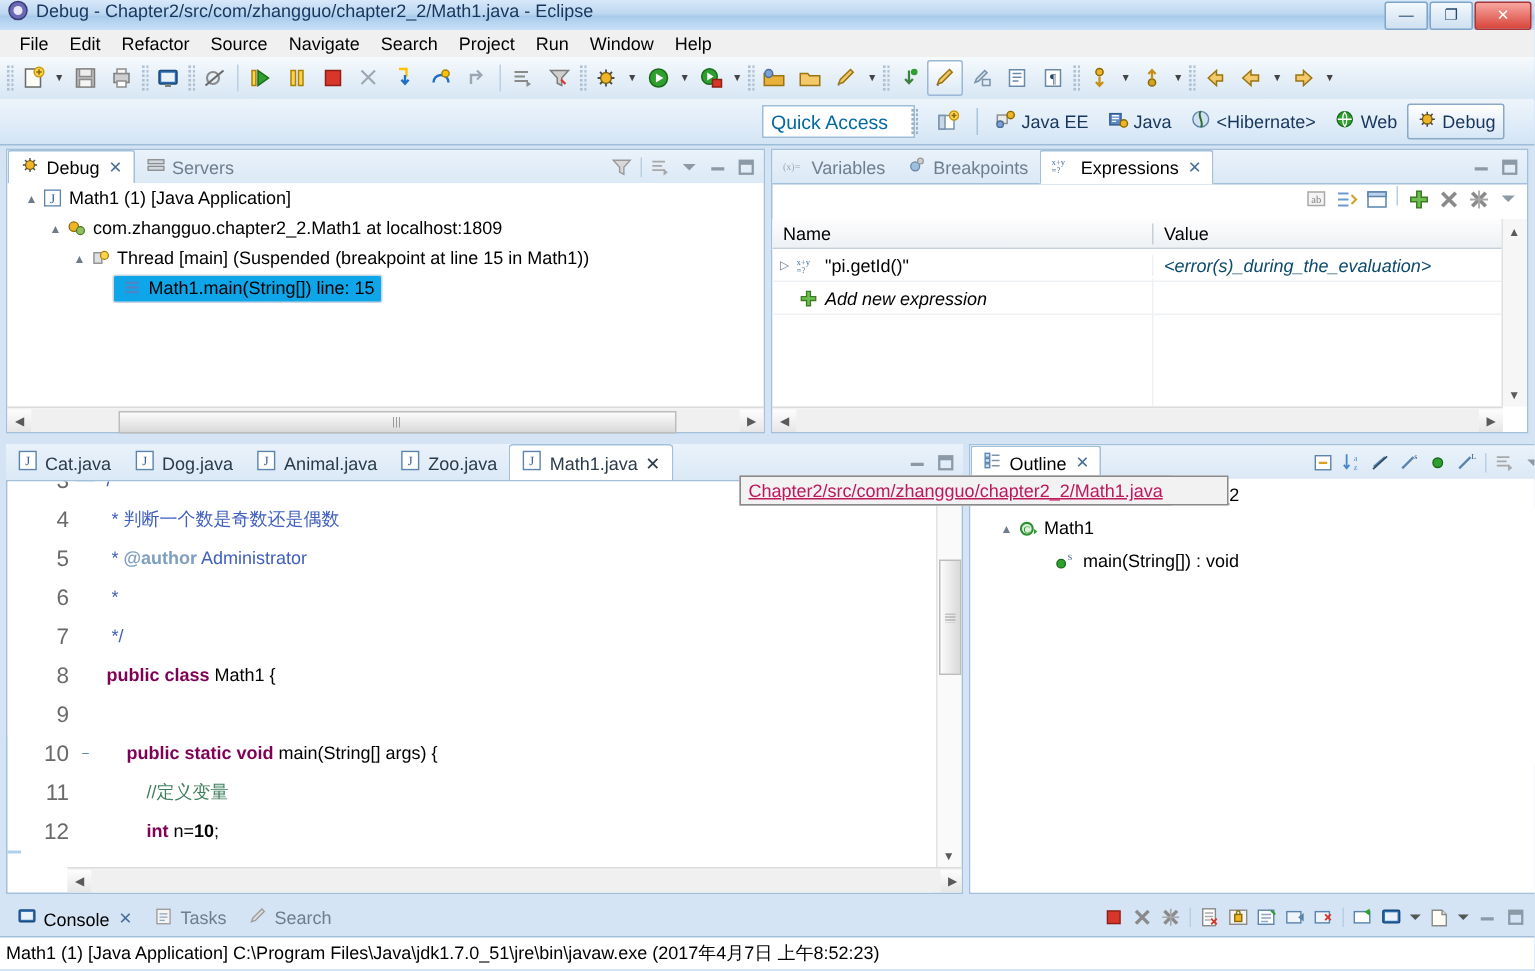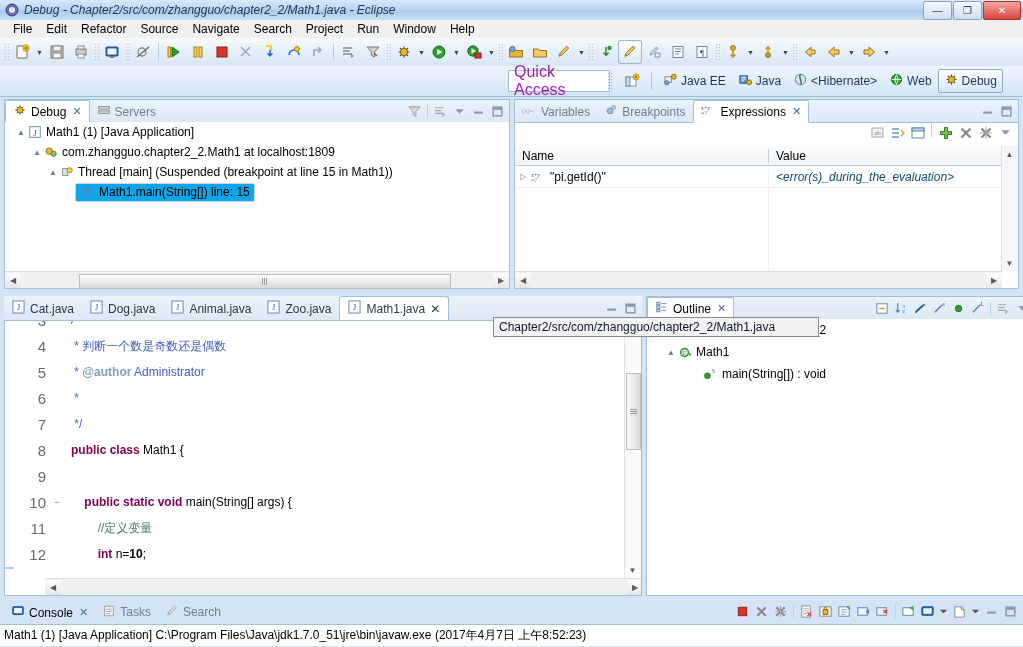--- a/index.html
+++ b/index.html
@@ -10,21 +10,21 @@
     background:#d4e4f5;
     -webkit-font-smoothing:antialiased;
   }
   #app{position:relative;width:1023px;height:647px;}
 
   
   .titlebar{
     position:absolute;left:0;top:0;width:1023px;height:20px;
     background:linear-gradient(180deg,#d8e8fa 0%,#bcd7f0 45%,#a9cbeb 55%,#c9e0f7 100%);
     border-bottom:1px solid #8fb4d6;
-    display:flex;align-items:center;font-style:italic;
+    display:flex;
   }
   .tb-icon{width:16px;height:14px;margin-left:4px;display:flex;align-items:center;justify-content:center;}
   .tb-icon svg{display:block;}
   .tb-title{margin-left:4px;font-size:12px;color:#17365d;white-space:nowrap;}
   .tb-btns{position:absolute;right:2px;top:1px;display:flex;gap:1px;}
   .tb-btn{
     width:27px;height:17px;border:1px solid #7fa6c8;border-radius:2px;
     background:linear-gradient(180deg,#f3f8fd,#cfe0f0);
     display:flex;align-items:center;justify-content:center;font-size:10px;color:#24486e;
   }
@@ -55,21 +55,21 @@
 
   
   .perspbar{
     position:absolute;left:0;top:66px;width:1023px;height:30px;
     background:linear-gradient(180deg,#edf4fb 0%,#dfecf8 60%,#d3e4f4 100%);
     border-bottom:1px solid #9dbdd8;
   }
   .qa{
     position:absolute;left:508px;top:4px;width:95px;height:20px;
     background:#fff;border:1px solid #9dbdd8;
-    display:flex;align-items:center;padding-left:5px;font-size:16px;color:#a21caf;
+    display:flex;align-items:center;padding-left:5px;font-size:13px;color:#0369a1;
   }
   .persp-items{position:absolute;left:618px;top:2px;display:flex;align-items:center;height:26px;}
   .pbtn{display:flex;align-items:center;height:22px;padding:0 5px;border:1px solid transparent;border-radius:2px;gap:3px;font-size:12px;color:#17365d;white-space:nowrap;}
   .pbtn.sel{border-color:#8aa9c6;background:linear-gradient(180deg,#ffffff,#d6e6f6);}
   .psep{width:1px;height:18px;background:#a8c3dc;margin:0 5px;}
 
   
   .panel{position:absolute;background:#fff;border:1px solid #a3c0da;box-sizing:border-box;}
   .vtabs{height:22px;background:linear-gradient(180deg,#eaf2fa,#dbe9f6);
     display:flex;align-items:flex-end;position:relative;border-bottom:1px solid #a3c0da;}
@@ -118,21 +118,21 @@
   .kw{color:#7f0055;font-weight:bold;}
   .cmt{color:#3f7f5f;}
   .jdoc{color:#3f5fbf;}
   .jtag{color:#7f9fbf;font-weight:bold;}
   .num{color:#000;font-weight:bold;}
   .plain{color:#000;}
   .changebar{position:absolute;left:0;width:9px;background:#6fa8dc;opacity:.55;}
 
   
   .tip{position:absolute;background:#f2f2f2;border:1px solid #8a8a8a;
-    font-size:12px;padding:2px 5px;white-space:nowrap;color:#0f172a;z-index:50;}
+    font-size:12px;padding:2px 5px;white-space:nowrap;color:#be185d;z-index:50;text-decoration:underline;}
 
   
   .consoleline{font-size:12px;white-space:nowrap;padding-left:4px;}
 </style>
 </head>
 <body>
 
 <div id="app">
 
   <div class="titlebar">
@@ -652,20 +652,32 @@
           <span class="ticon">
             <svg width="16" height="14" viewBox="0 0 18 14">
                 <text x="0" y="7" font-size="6.5" fill="#4a6f96" font-family="serif">x+y</text>
                 <text x="0" y="13" font-size="6.5" fill="#4a6f96" font-family="serif">=?</text>
               </svg>
           </span>
           <span>"pi.getId()"</span>
         </div>
         <div class="colB err" style="border-left:1px solid #eef1f4;">&lt;error(s)_during_the_evaluation&gt;</div>
       </div>
+      <div class="exp-row">
+        <div class="colA">
+          <span class="tw" style="width:16px;"></span>
+          <span class="ticon">
+            <svg width="14" height="14" viewBox="0 0 16 16">
+                <path d="M6.5 2.5h3v4h4v3h-4v4h-3v-4h-4v-3h4z" fill="#6bbf4a" stroke="#3f7a2a"></path>
+              </svg>
+          </span>
+          <span style="font-style:italic;">Add new expression</span>
+        </div>
+        <div class="colB" style="border-left:1px solid #eef1f4;"></div>
+      </div>
       <div style="position:absolute;left:253px;top:40px;bottom:0;width:1px;background:#eef1f4;"></div>
     </div>
 
     <div class="sbh" style="left:0;bottom:0;width:487px;">
       <div class="arr">◀</div>
       <div class="trough"></div>
       <div class="arr">▶</div>
     </div>
     <div class="sbv" style="right:0;top:46px;bottom:17px;">
       <div class="arr">▲</div>

